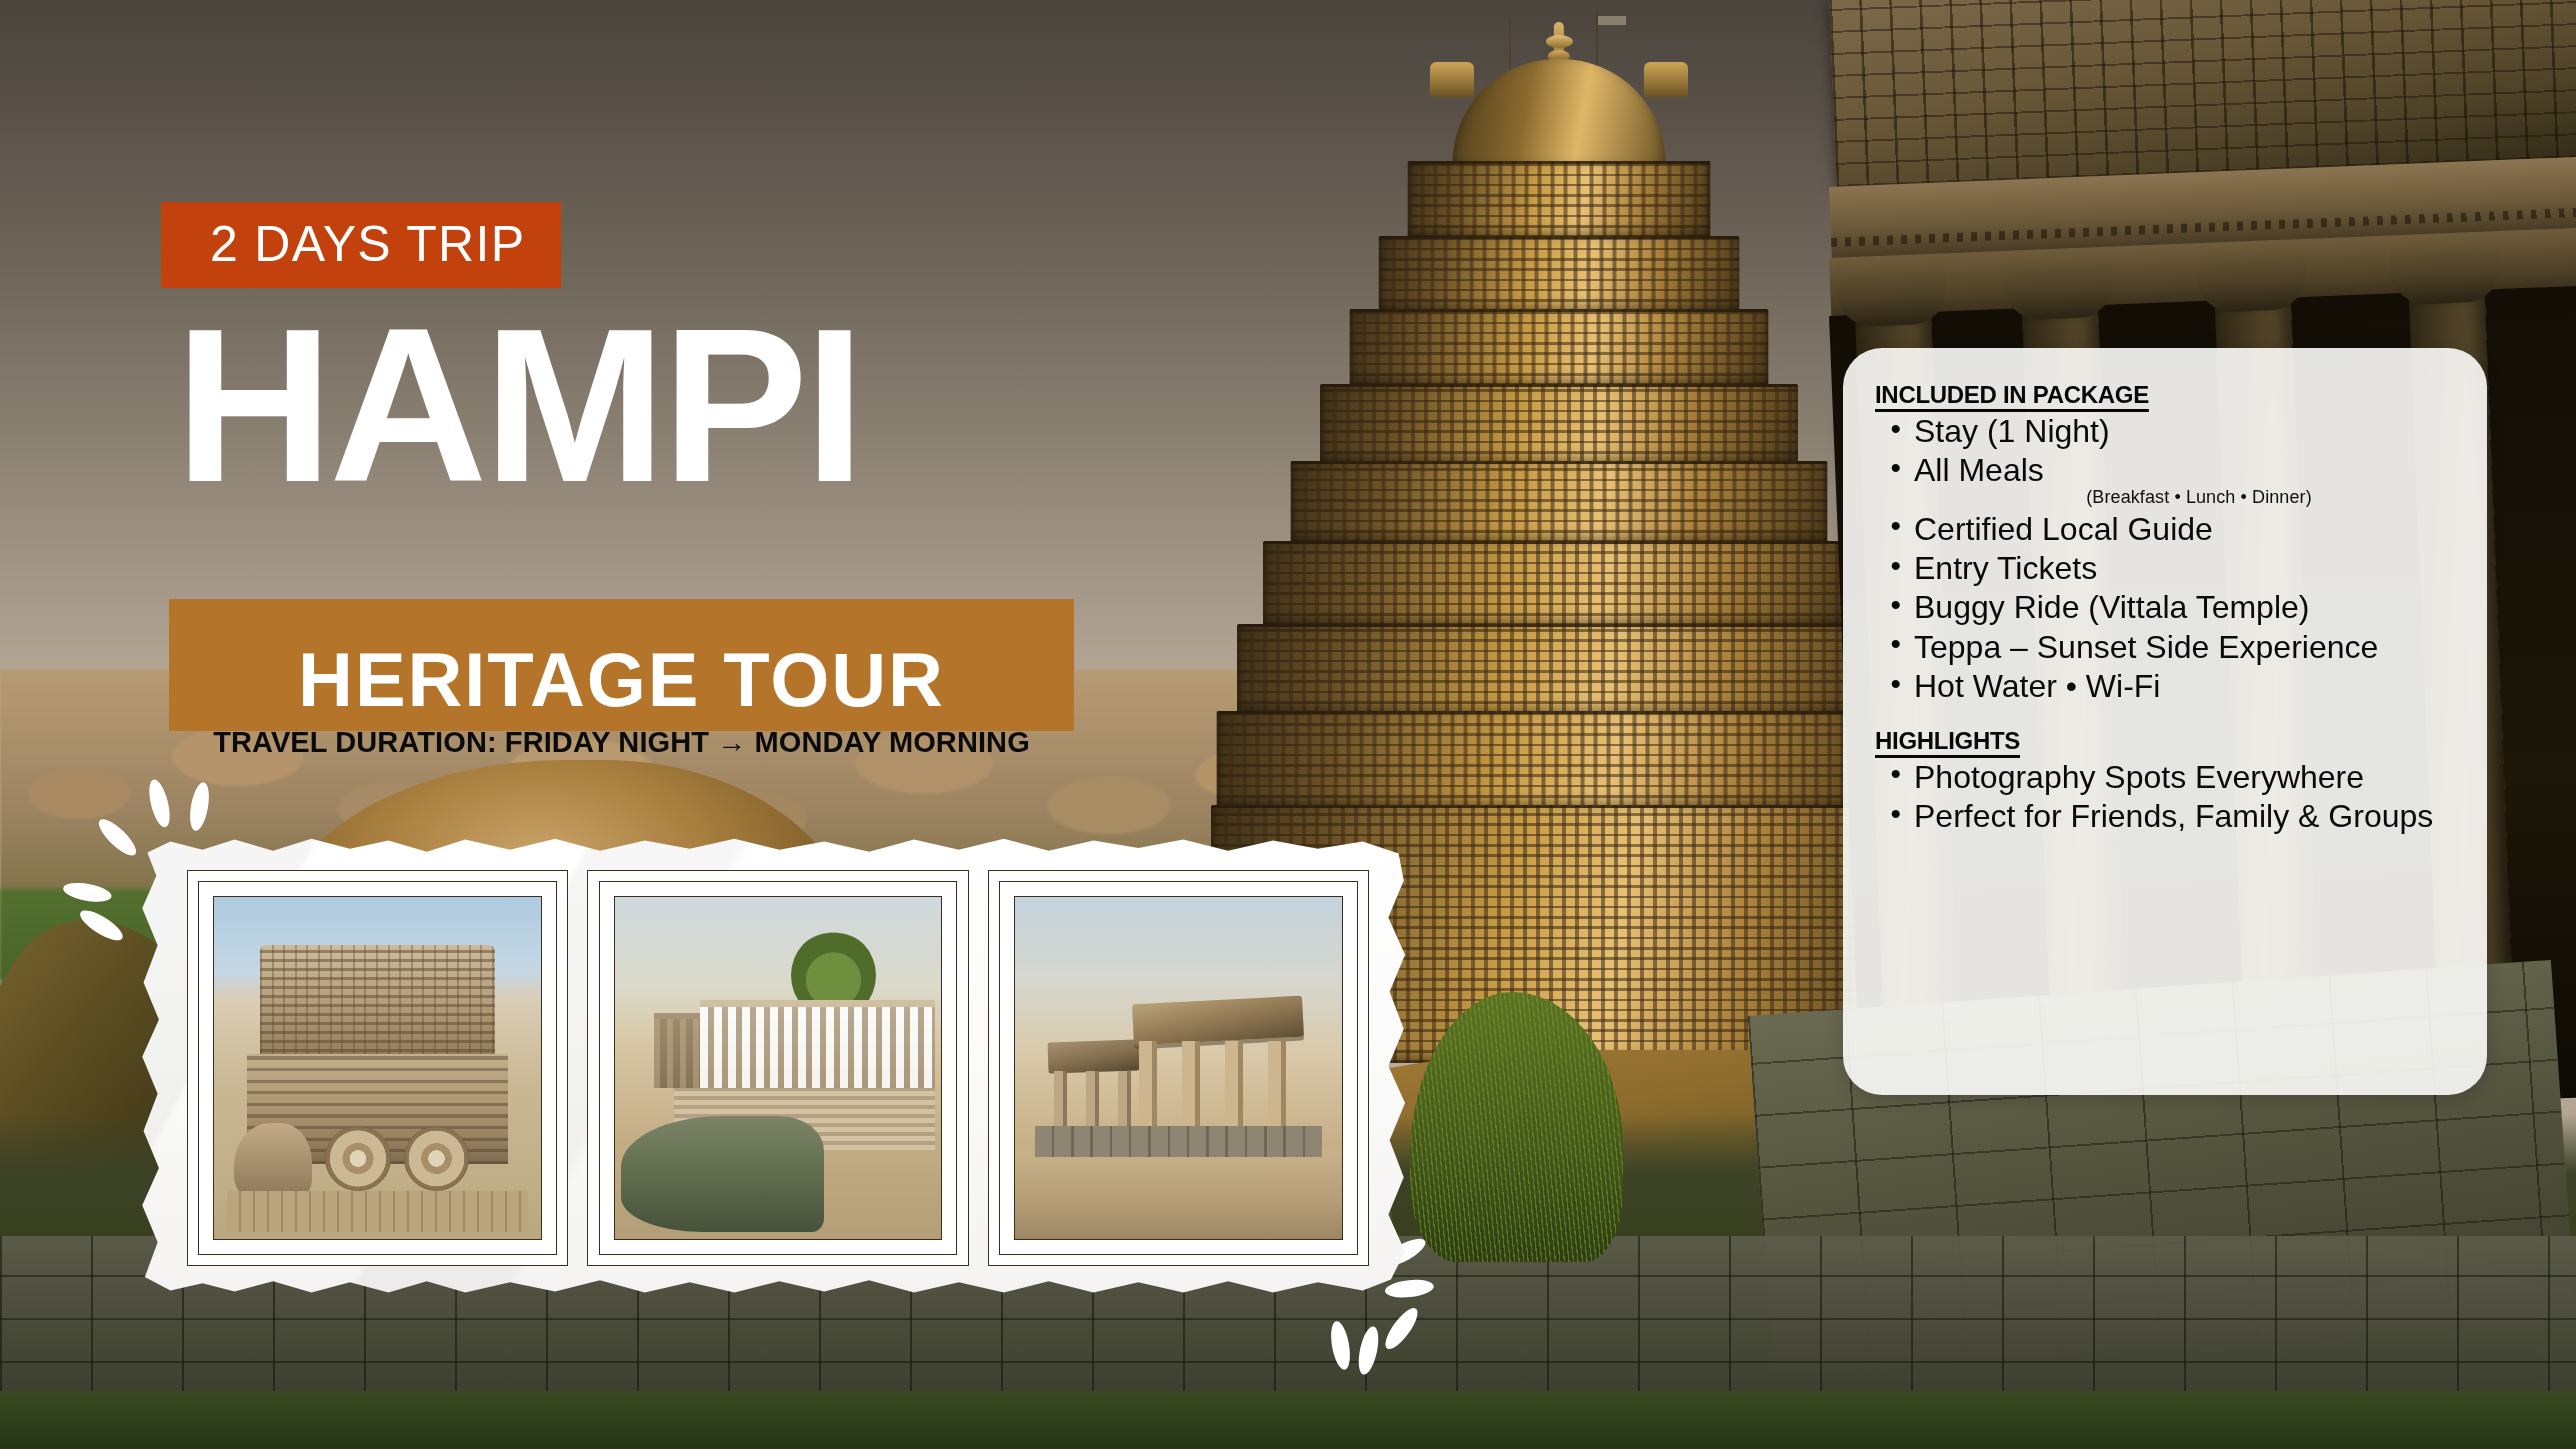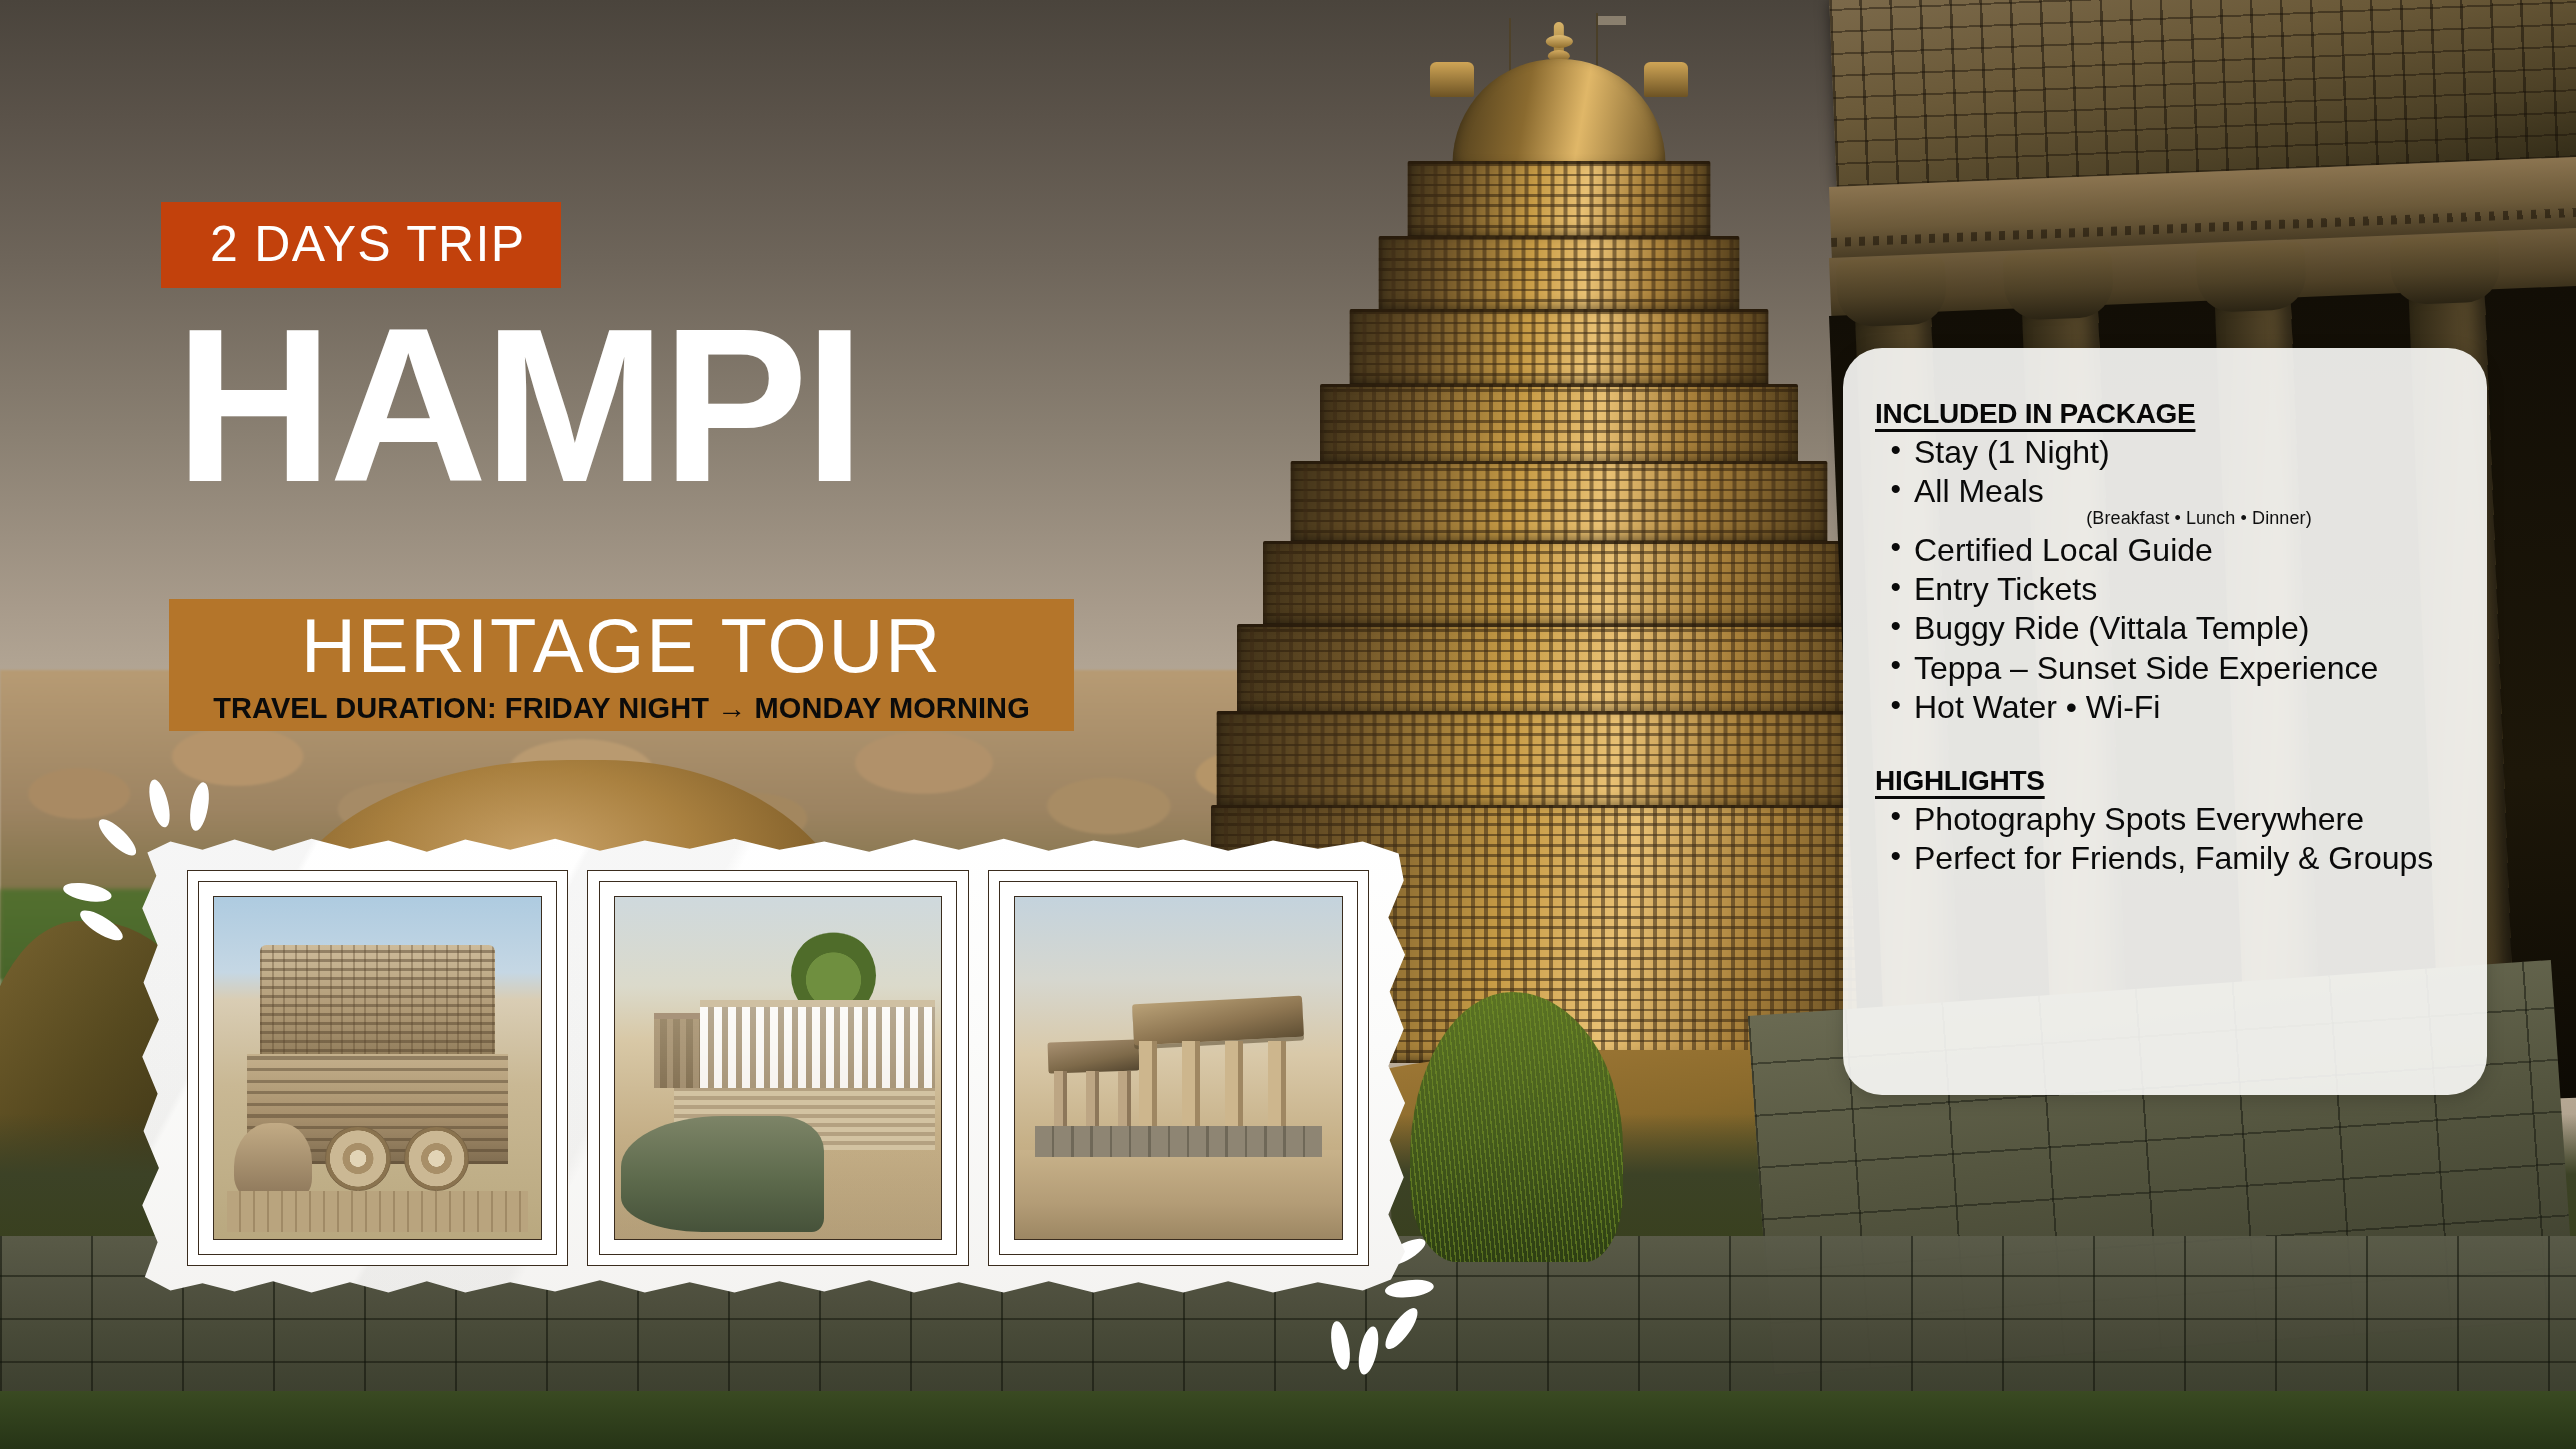--- a/index.html
+++ b/index.html
@@ -209,41 +209,40 @@
     position:absolute; left:175px; top:314px;
     font-size:219px; font-weight:700; color:#fff; line-height:.84;
     letter-spacing:-3.9px; white-space:nowrap;
   }
   .orange-band {
     position:absolute; left:169px; top:599px; width:905px; height:132px;
     background:#b4752a; display:flex; flex-direction:column;
     align-items:center; justify-content:flex-start; padding-top:3.9px;
   }
   .subtitle {
-    font-size:76px; color:#fff; font-weight:400; letter-spacing:1.9px; line-height:1.12;
+    font-size:76px; color:#fff; font-weight:700; letter-spacing:1.9px; line-height:1.12;margin-top:34px;
   }
   .duration {
     font-size:29px; color:#0b0b0b; font-weight:700; letter-spacing:0.1px;
     margin-top:4px; white-space:nowrap;
   }
 
   
   .info-card {
     position:absolute; left:1843px; top:348px; width:644px; height:747px;
     background:rgba(252,252,250,.90);
     border-radius:39px;
     padding:33px 26px 26px 32px;
     box-shadow:0 3.9px 18px rgba(0,0,0,.18);
   }
   .sec-head {
-    font-size:28px; font-weight:700; color:#080808;
+    font-size:24px; font-weight:700; color:#080808;
     text-decoration:underline; text-underline-offset:5.8px;
     text-decoration-thickness:3.2px; letter-spacing:-0.3px;
     display:inline-block;
-    margin-top:17px;
   }
   ul.bullets { list-style:none; margin:3.9px 0 0 0; }
   ul.bullets li {
     position:relative; padding-left:39px; margin-bottom:3.2px;
     font-size:32px; line-height:1.13; color:#0a0a0a; font-weight:400;
   }
   ul.bullets li::before {
     content:"•"; position:absolute; left:15.5px; top:-1.3px; font-size:30px; color:#0a0a0a;
   }
   .sub-note {

